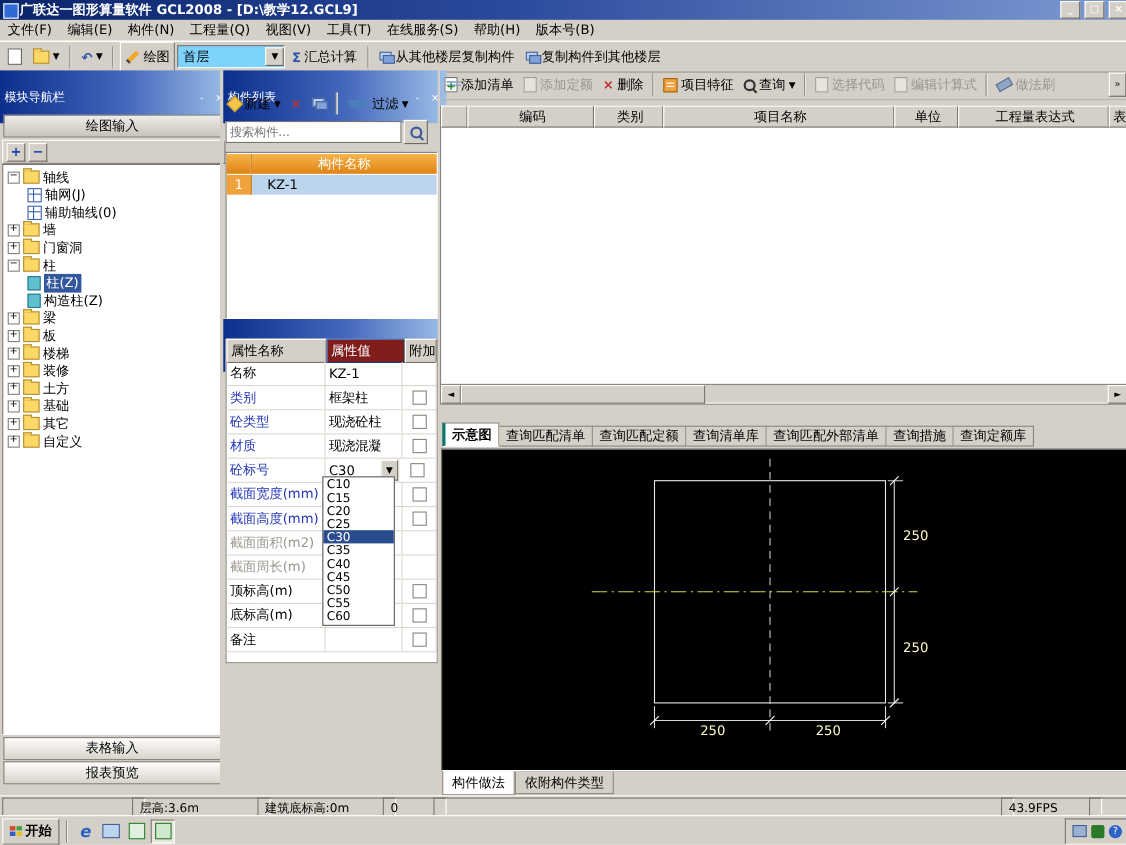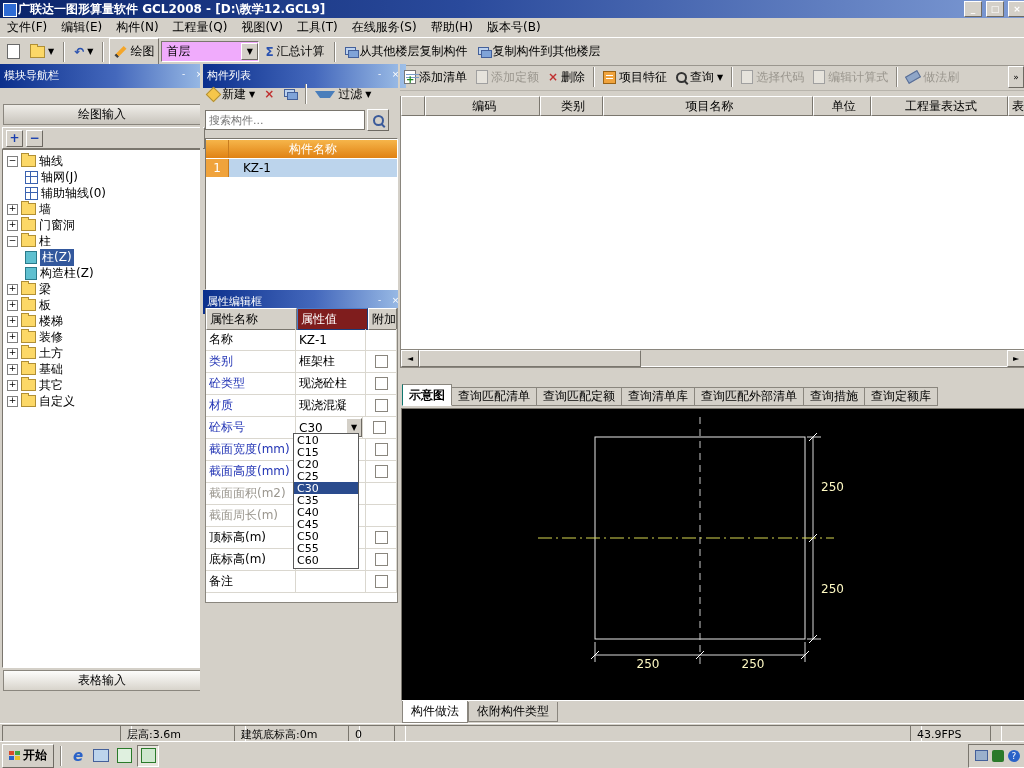--- a/index.html
+++ b/index.html
@@ -14,21 +14,21 @@
   .titlebar{left:0;top:0;width:1024px;height:18px;background:linear-gradient(90deg,#0A246A,#2A4A9C 45%,#7E9BD4);
             color:#fff;display:flex;align-items:center;padding:0 2px;font-weight:bold;font-size:12px;gap:4px}
   .winbtn{width:16px;height:14px;font-size:9px;font-weight:bold;line-height:1}
   .menubar{left:0;top:18px;width:1024px;height:19px;display:flex;align-items:center;border-bottom:1px solid #fff}
   .menu-item{padding:1px 7px}
   .toolbar{left:0;top:37px;width:1024px;height:27px;display:flex;align-items:center;gap:2px;
            border-top:1px solid #fff;border-bottom:1px solid #9A968E;padding:0 3px}
   .tbtn{display:flex;align-items:center;gap:3px;padding:2px 4px;height:22px}
   .sep{width:1px;height:20px;background:#8A867E;border-right:1px solid #fff;margin:0 3px}
   .phdr{height:16px;background:linear-gradient(90deg,#0B2F8C,#44
-  68BC 55%,#9FC0E8);color:#fff;display:flex;align-items:flex-start;padding:4px 4px;font-size:11px;gap:3px}
+  68BC 55%,#9FC0E8);color:#fff;display:flex;align-items:flex-end;padding:16px 4px;font-size:11px;gap:3px}
   .phdr{background:linear-gradient(90deg,#0B2F8C,#4468BC 55%,#9FC0E8)}
   .phdr .sp{flex:1}
   .phdr-btn{width:13px;height:12px;display:flex;align-items:center;justify-content:center;color:#fff;font-size:9px}
   .navbtn{height:19px;background:linear-gradient(#FDFDFB,#D8D4CC);border:1px solid #8A867E;
           display:flex;align-items:center;justify-content:center}
   .trow{height:16px;display:flex;align-items:center;gap:3px;padding-left:4px;white-space:nowrap}
   .exp{width:9px;height:9px;border:1px solid #808080;background:#fff;font-size:9px;line-height:7px;
        text-align:center;flex:0 0 9px}
   .folder{width:13px;height:10px;background:#FCD867;border:1px solid #B08F35;position:relative;flex:0 0 13px}
   .folder::before{content:"";position:absolute;top:-3px;left:-1px;width:6px;height:2px;background:#FCD867;
@@ -61,31 +61,31 @@
            display:flex;align-items:center;padding-left:3px;font-size:12px}
   .prow{display:flex;height:21px;border-bottom:1px solid #DAD7CF}
   .pcell{border-right:1px solid #DAD7CF;display:flex;align-items:center;padding-left:3px;overflow:hidden;white-space:nowrap}
   .pn-blue{color:#2335B5}.pn-gray{color:#9A968E}
   .dropdown{background:#fff;border:1px solid #5A5A5A;z-index:50}
   .dropt{height:12px;font-size:11px;padding-left:3px;display:flex;align-items:center}
   .dropt.on{background:#2A4B8D;color:#fff}
   .qtabs{display:flex;align-items:flex-end;height:20px}
   .qtab{height:17px;padding:0 6px;display:flex;align-items:center;background:#D4D0C8;
         border:1px solid #8A867E;border-left:none;font-size:12px}
-  .qtab:first-child{border-left:1px solid #0f766e}
+  .qtab:first-child{border-left:3px solid #0f766e}
   .qtab.active{background:#fff;height:20px;font-weight:bold;border-bottom:1px solid #fff}
   .btab{height:19px;padding:0 8px;display:flex;align-items:center;background:#D4D0C8;
         border:1px solid #8A867E;border-top:none;font-size:12px}
   .btab.active{background:#fff;height:21px}
   .sbcell{border:1px solid;border-color:#7A766E #FFFFFF #FFFFFF #7A766E;height:16px;
           display:flex;align-items:center;padding:0 6px;font-size:11px}
   .dimlabel{position:absolute;color:#fef9c3;font-size:12px}
   .tray-ico{width:14px;height:14px;display:flex;align-items:center;justify-content:center;font-size:9px}
   .ql{width:20px;height:20px;display:flex;align-items:center;justify-content:center}
-  .combo{background:#f0abfc;border:1px solid;border-color:#7A766E #FFFFFF #FFFFFF #7A766E;
+  .combo{background:#7dd3fc;border:1px solid;border-color:#7A766E #FFFFFF #FFFFFF #7A766E;
          display:flex;align-items:center;height:19px}
   .combo .cbt{width:15px;height:15px;margin-left:auto;font-size:8px}
   input.search{width:152px;height:18px;border:1px solid #7A766E;padding:0 3px;font-size:11px;
                font-family:"DejaVu Sans","Liberation Sans",sans-serif}
 </style>
 </head>
 <body>
 
 <div class="screen">
 
@@ -236,20 +236,23 @@
           </div>
         <div class="trow">
             <span class="exp">+</span>
             <span class="folder"></span>
             <span>自定义</span>
           </div>
       </div>
     </div>
     <div class="abs navbtn" style="left:3px;top:606px;width:196px">
       <span>表格输入</span>
+    </div>
+    <div class="abs navbtn" style="left:3px;top:628px;width:196px">
+      <span>报表预览</span>
     </div>
   </div>
 
   <div class="abs" style="left:200px;top:64px;width:3px;height:659px;background:#D4D0C8"></div>
 
   <div class="abs" style="left:203px;top:64px;width:195px;height:659px">
     <div class="abs phdr" style="left:0;top:0;width:195px">
       <span>构件列表</span>
       <span class="sp"></span>
       <span class="phdr-btn">-</span>

